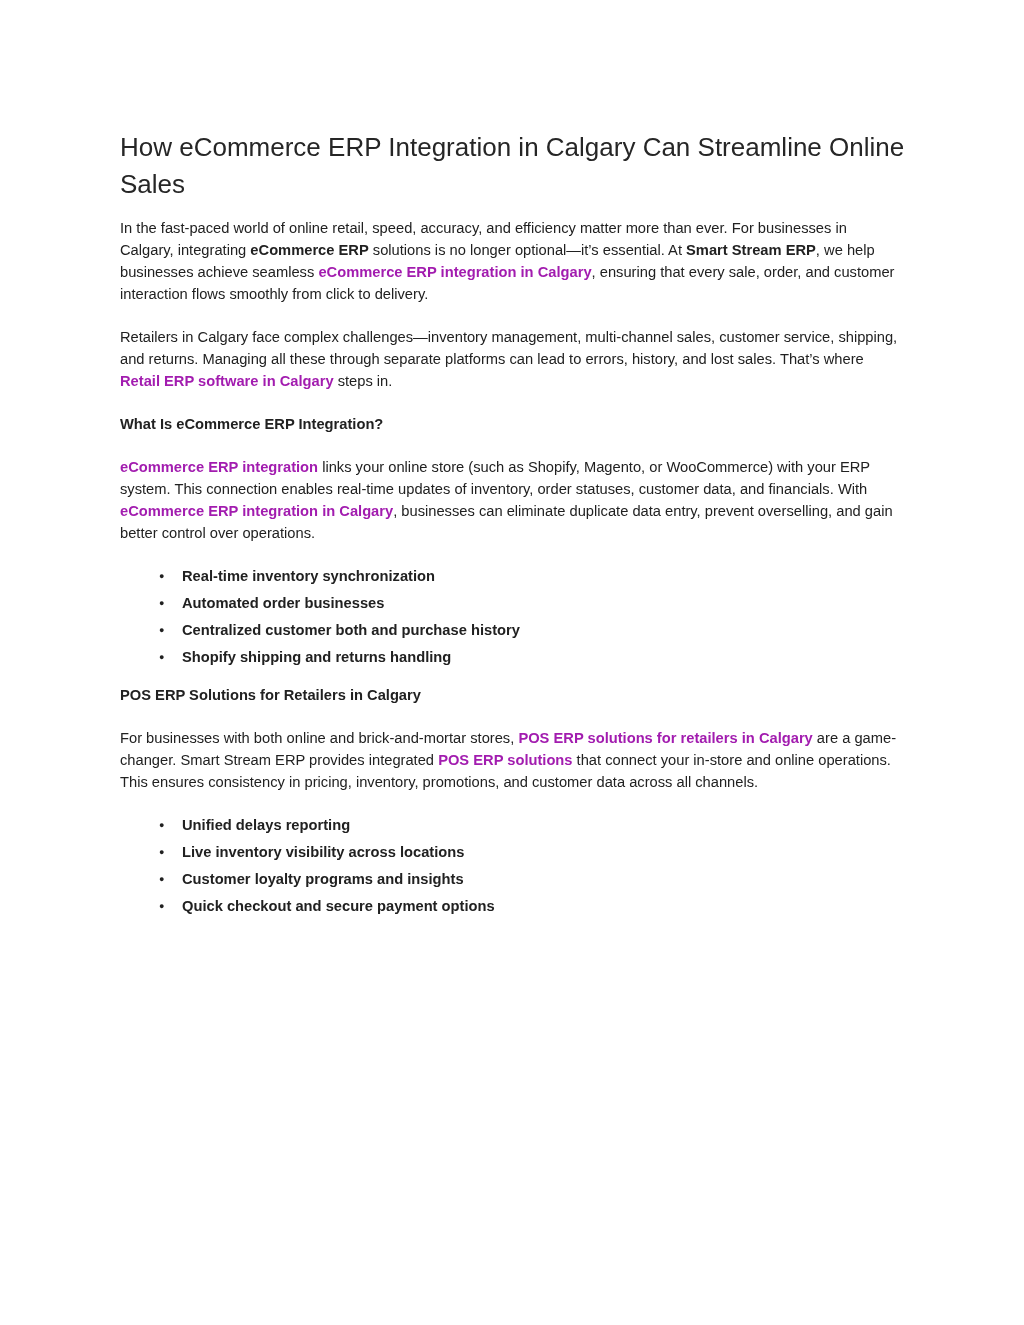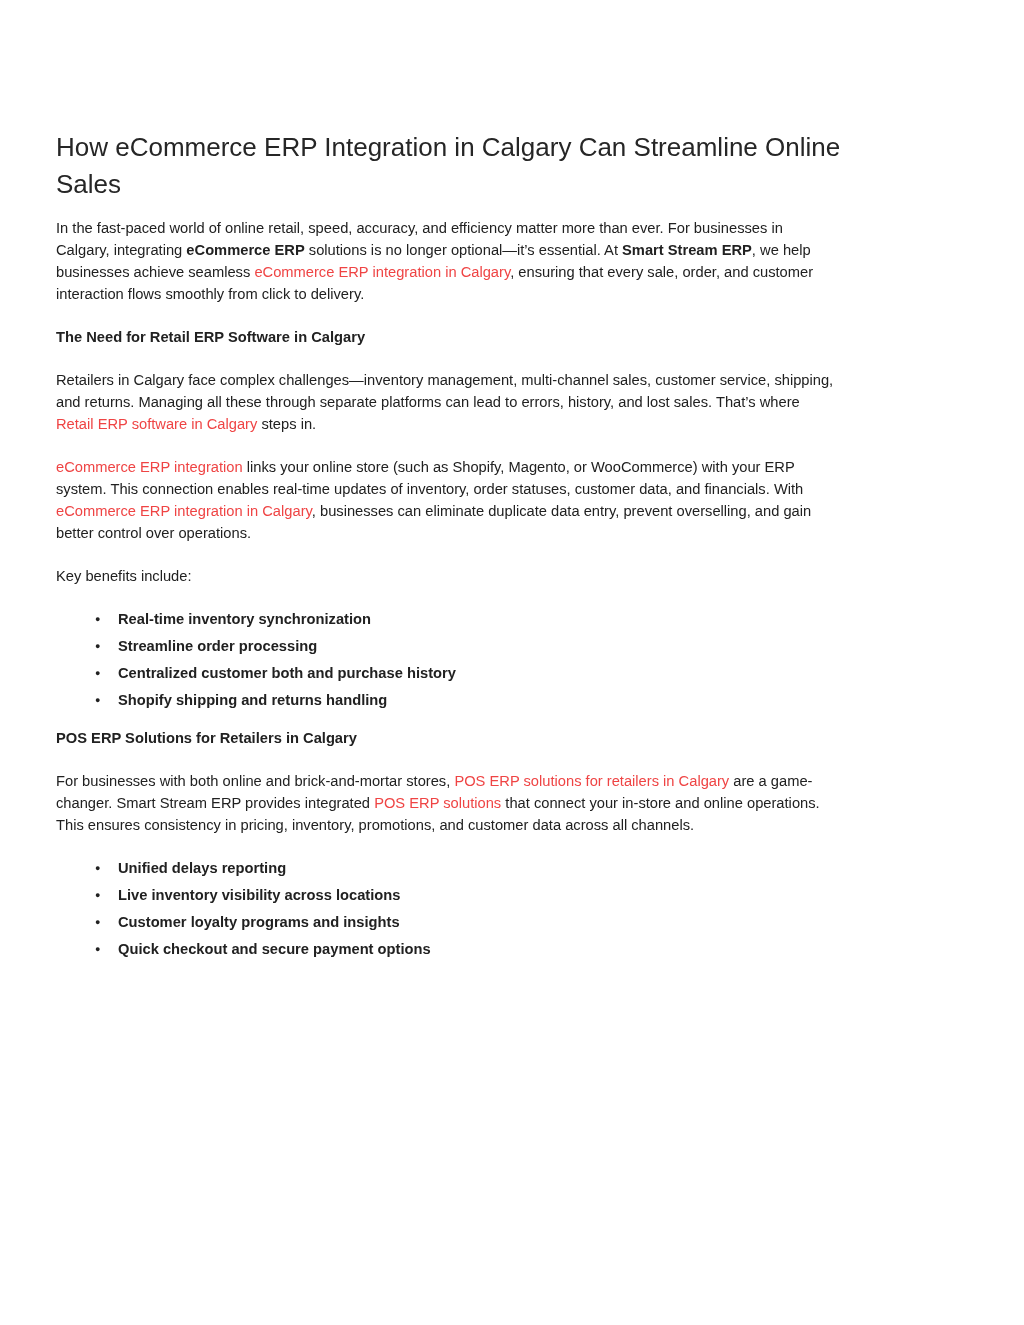--- a/index.html
+++ b/index.html
@@ -10,21 +10,21 @@
     font-family: "Liberation Sans", sans-serif;
     color: #212121;
     overflow: hidden;
   }
   .page {
     width: 1024px;
     height: 1325px;
     background: #ffffff;
   }
   .content {
-    padding: 129px 0 0 56px;
+    padding: 129px 0 0 120px;
     width: 905px;
   }
   h1.doc-title {
     font-size: 26px;
     line-height: 37px;
     font-weight: 400;
     color: #262626;
     width: 790px;
     margin: 0 0 14px 0;
   }
@@ -38,22 +38,22 @@
   h2.section-heading {
     font-size: 14.7px;
     line-height: 22px;
     font-weight: 700;
     color: #212121;
     margin: 1px 0 21px 0;
     width: 784px;
   }
   .b { font-weight: 700; }
   .link {
-    color: #ef4444;
-    font-weight: 400;
+    color: #a21caf;
+    font-weight: 700;
     cursor: pointer;
     text-decoration: none;
   }
   ul.bullet-list {
     list-style: none;
     margin: 0 0 16px 0;
     padding-left: 62px;
     width: 784px;
   }
   ul.bullet-list li {
@@ -78,33 +78,32 @@
 </head>
 <body>
 
 <div class="page">
   <div class="content">
 
     <h1 class="doc-title">How eCommerce ERP Integration in Calgary Can Streamline Online Sales</h1>
 
     <p class="body-para"><span>In the fast-paced world of online retail, speed, accuracy, and efficiency matter more than ever. For businesses in Calgary, integrating </span><span class="b">eCommerce ERP</span><span> solutions is no longer optional—it’s essential. At </span><span class="b">Smart Stream ERP</span><span>, we help businesses achieve seamless </span><span class="link">eCommerce ERP integration in Calgary</span><span>, ensuring that every sale, order, and customer interaction flows smoothly from click to delivery.</span></p>
 
-    <h2 class="section-heading">The Need for Retail ERP Software in Calgary</h2>
 
     <p class="body-para"><span>Retailers in Calgary face complex challenges—inventory management, multi-channel sales, customer service, shipping, and returns. Managing all these through separate platforms can lead to errors, history, and lost sales. That’s where </span><span class="link">Retail ERP software in Calgary</span><span> steps in.</span></p>
 
 
+    <h2 class="section-heading">What Is eCommerce ERP Integration?</h2>
 
     <p class="body-para"><span class="link">eCommerce ERP integration</span><span> links your online store (such as Shopify, Magento, or WooCommerce) with your ERP system. This connection enables real-time updates of inventory, order statuses, customer data, and financials. With </span><span class="link">eCommerce ERP integration in Calgary</span><span>, businesses can eliminate duplicate data entry, prevent overselling, and gain better control over operations.</span></p>
 
-    <p class="body-para">Key benefits include:</p>
 
     <ul class="bullet-list">
       <li><span class="dot">●</span><span>Real-time inventory synchronization</span></li>
-      <li><span class="dot">●</span><span>Streamline order processing</span></li>
+      <li><span class="dot">●</span><span>Automated order businesses</span></li>
       <li><span class="dot">●</span><span>Centralized customer both and purchase history</span></li>
       <li><span class="dot">●</span><span>Shopify shipping and returns handling</span></li>
     </ul>
 
 
     <h2 class="section-heading">POS ERP Solutions for Retailers in Calgary</h2>
 
     <p class="body-para"><span>For businesses with both online and brick-and-mortar stores, </span><span class="link">POS ERP solutions for retailers in Calgary</span><span> are a game-changer. Smart Stream ERP provides integrated </span><span class="link">POS ERP solutions</span><span> that connect your in-store and online operations. This ensures consistency in pricing, inventory, promotions, and customer data across all channels.</span></p>
 
 

